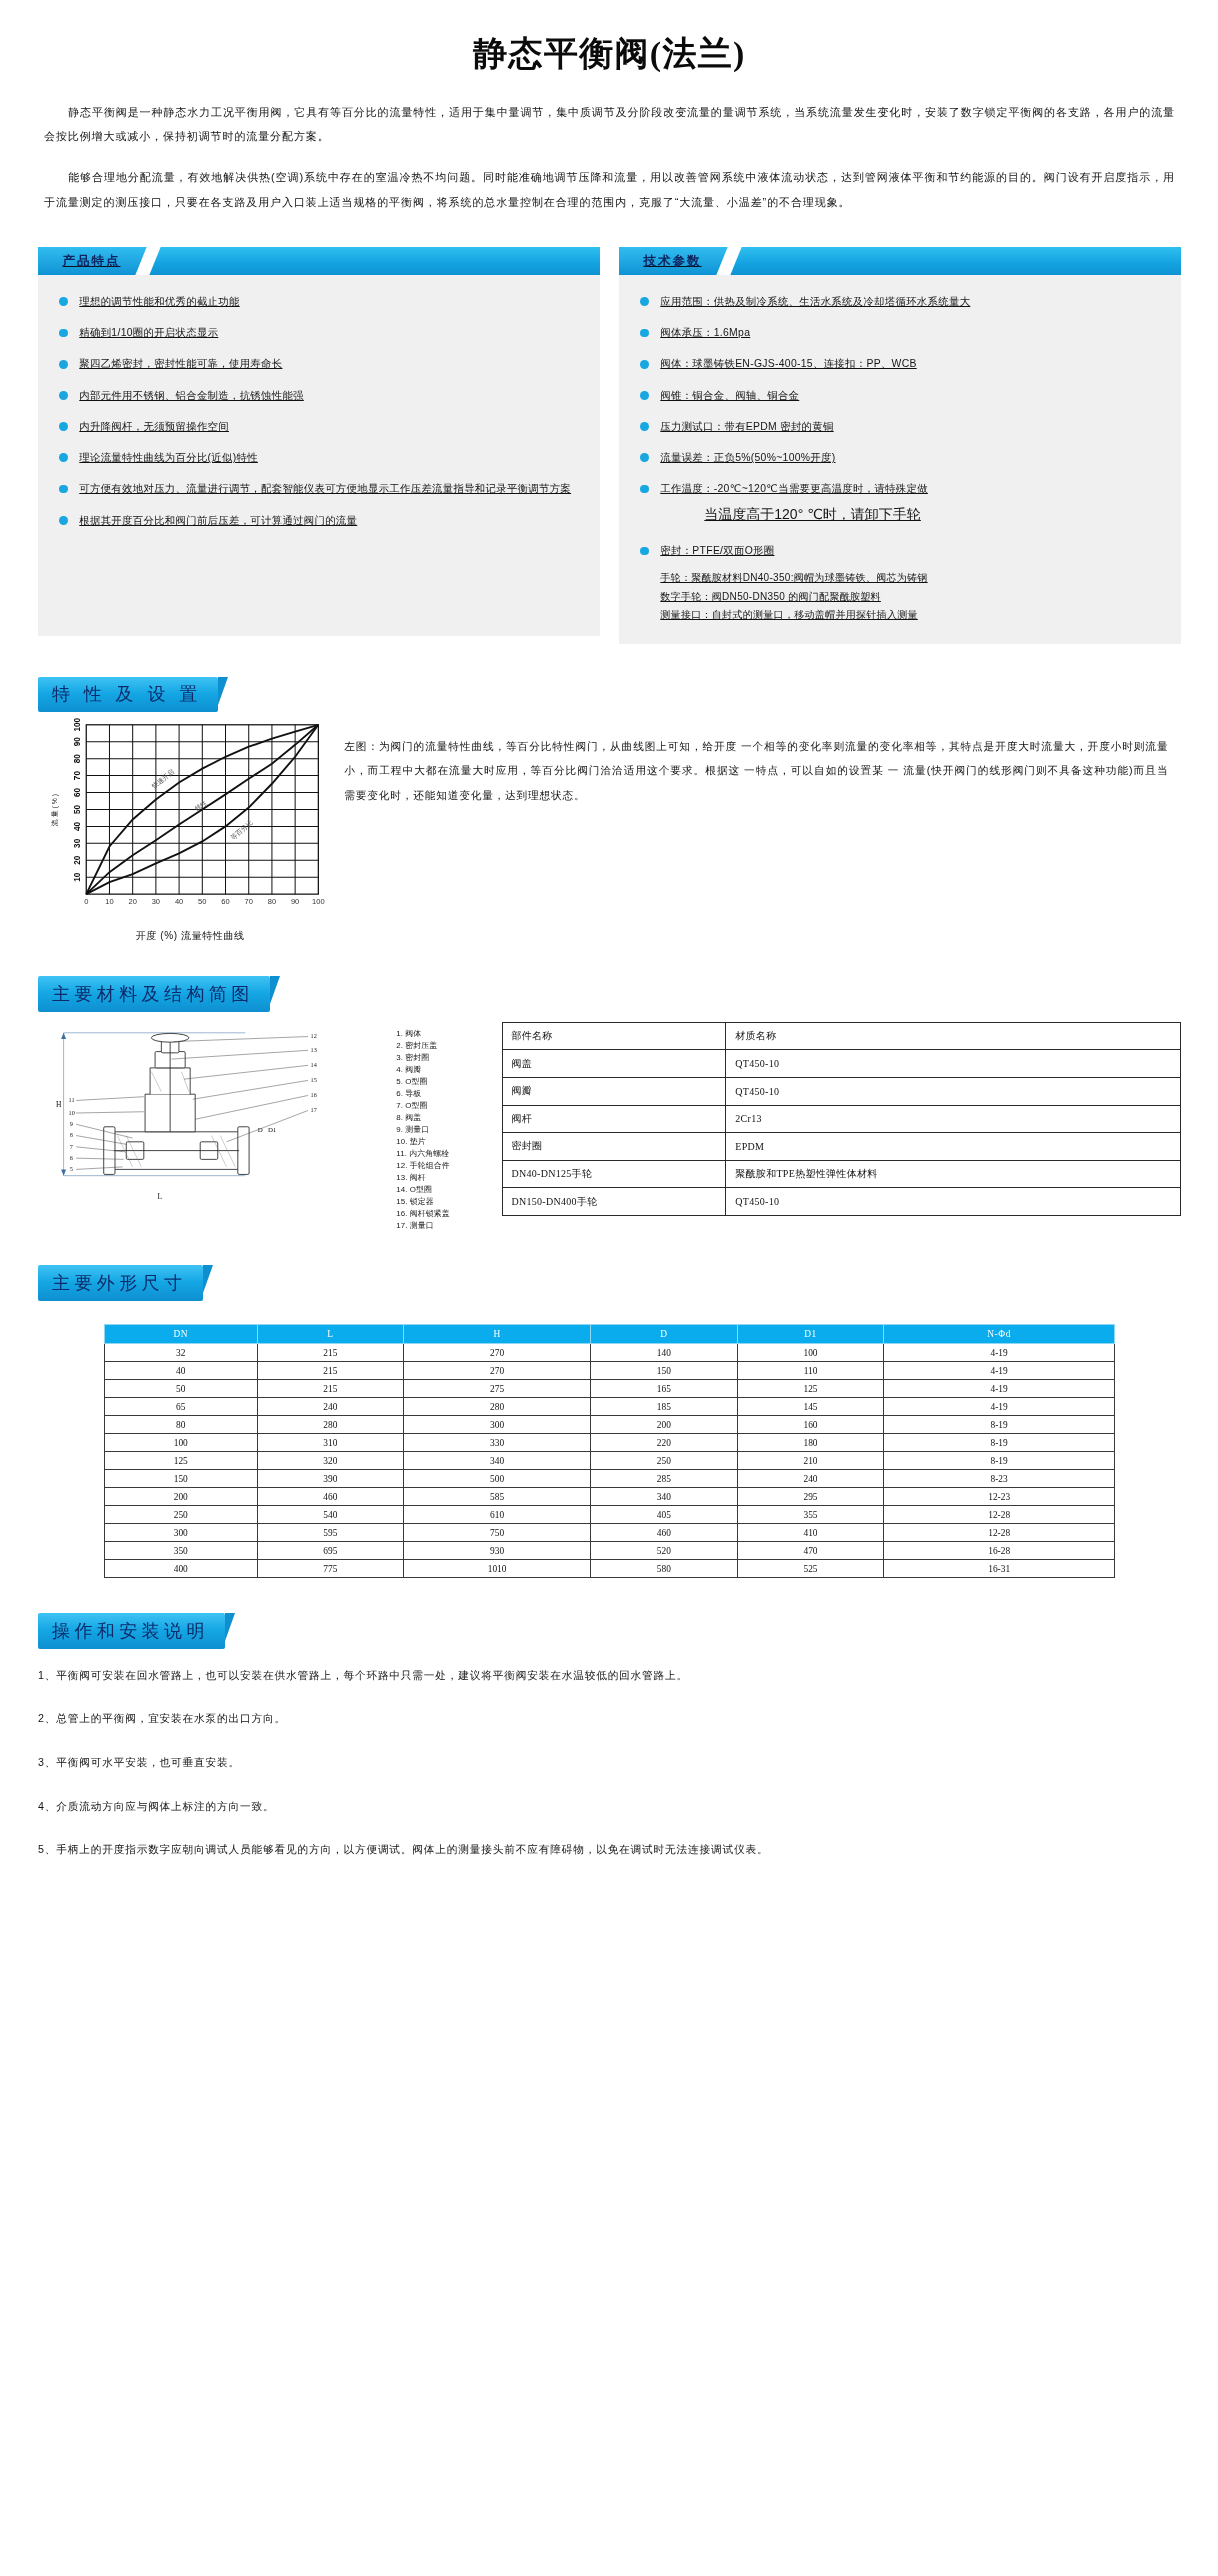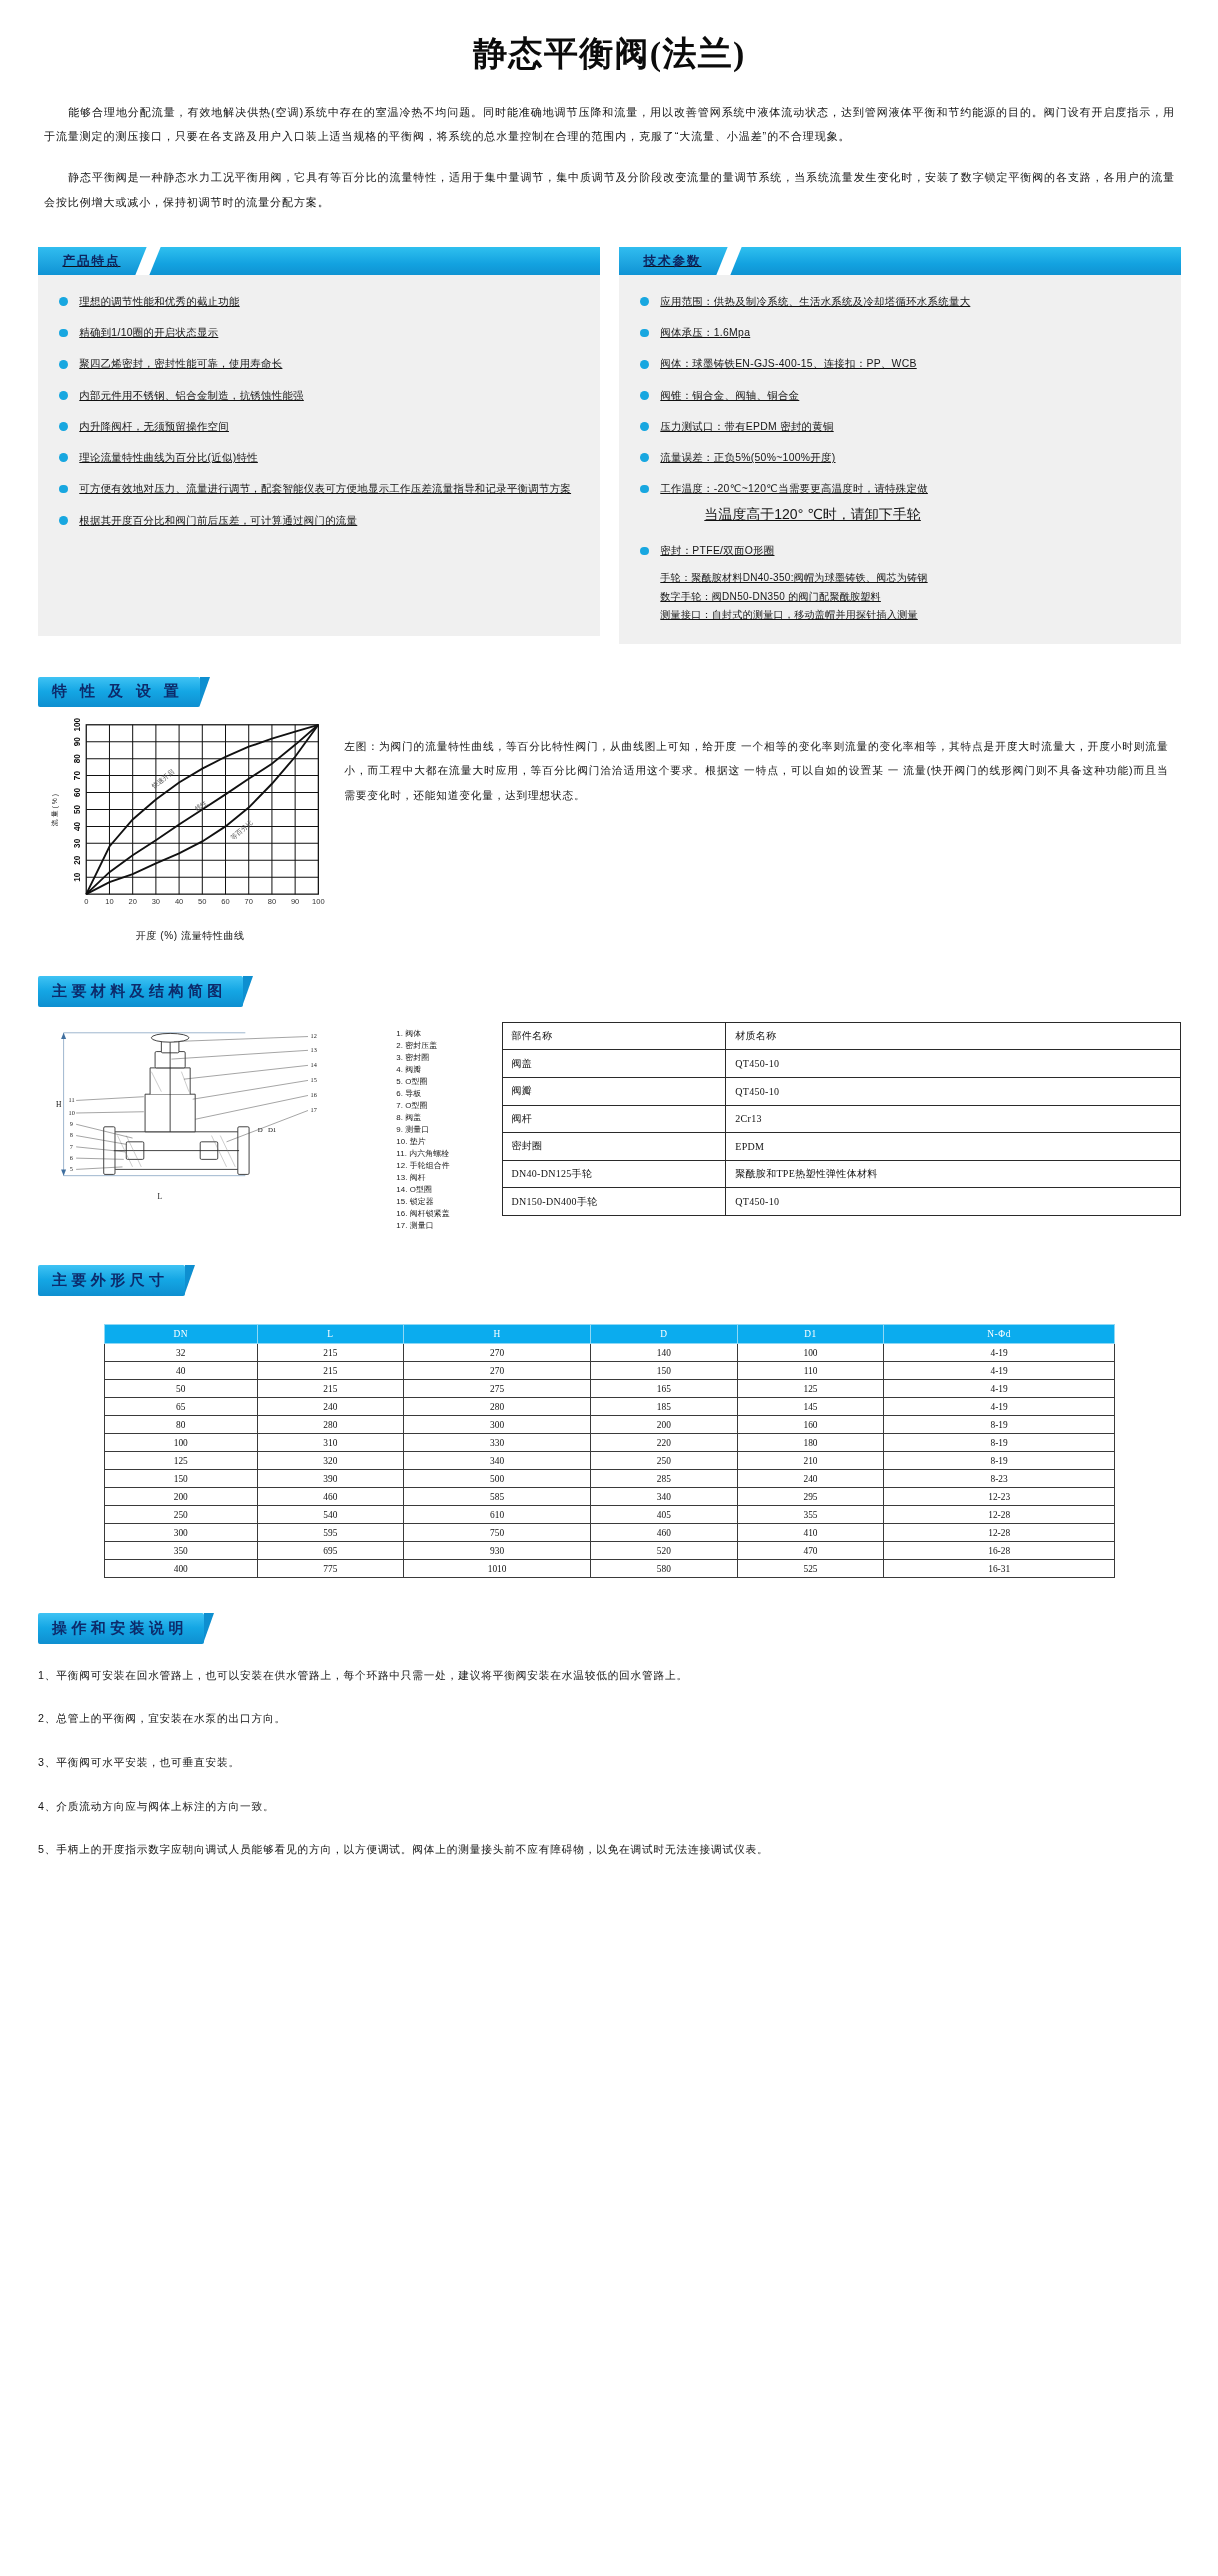--- a/index.html
+++ b/index.html
@@ -36,22 +36,22 @@
     color:#121212;
   }
 
   
   .ribbon-wrap { position:relative; height:28px; }
   .ribbon {
     display:inline-block;
     position:relative;
     background:linear-gradient(180deg,#3fc3f4 0%, #14a6e4 48%, #0e8fd0 100%);
     color:#0d2b6b;
-    font-size:15px;
-    font-weight:bold;
+    font-size:18px;
+    font-weight:normal;
     letter-spacing:4.4px;
     padding:5.7px 16.3px 5.7px 14px;
     border-radius:1.9px 1.9px 1.9px 1.9px;
   }
   .ribbon::after {
     content:"";
     position:absolute;
     right:-10px; top:0;
     width:0; height:0;
     border-left:10px solid #0e8fd0;
@@ -221,22 +221,22 @@
   .small-ribbon { margin-bottom:2.5px; }
 </style>
 </head>
 <body>
 
 <div class="page">
 
   <div class="page-title">静态平衡阀(法兰)</div>
 
   <div class="intro">
+    <p>静态平衡阀是一种静态水力工况平衡用阀，它具有等百分比的流量特性，适用于集中量调节，集中质调节及分阶段改变流量的量调节系统，当系统流量发生变化时，安装了数字锁定平衡阀的各支路，各用户的流量会按比例增大或减小，保持初调节时的流量分配方案。</p>
     <p>能够合理地分配流量，有效地解决供热(空调)系统中存在的室温冷热不均问题。同时能准确地调节压降和流量，用以改善管网系统中液体流动状态，达到管网液体平衡和节约能源的目的。阀门设有开启度指示，用于流量测定的测压接口，只要在各支路及用户入口装上适当规格的平衡阀，将系统的总水量控制在合理的范围内，克服了“大流量、小温差”的不合理现象。</p>
-    <p>静态平衡阀是一种静态水力工况平衡用阀，它具有等百分比的流量特性，适用于集中量调节，集中质调节及分阶段改变流量的量调节系统，当系统流量发生变化时，安装了数字锁定平衡阀的各支路，各用户的流量会按比例增大或减小，保持初调节时的流量分配方案。</p>
   </div>
 
   <div class="panels">
 
     <div class="panel">
       <div class="panel-head">
         <div class="tab">产品特点</div>
         <div class="tab-sep"></div>
       </div>
       <div class="panel-body">

